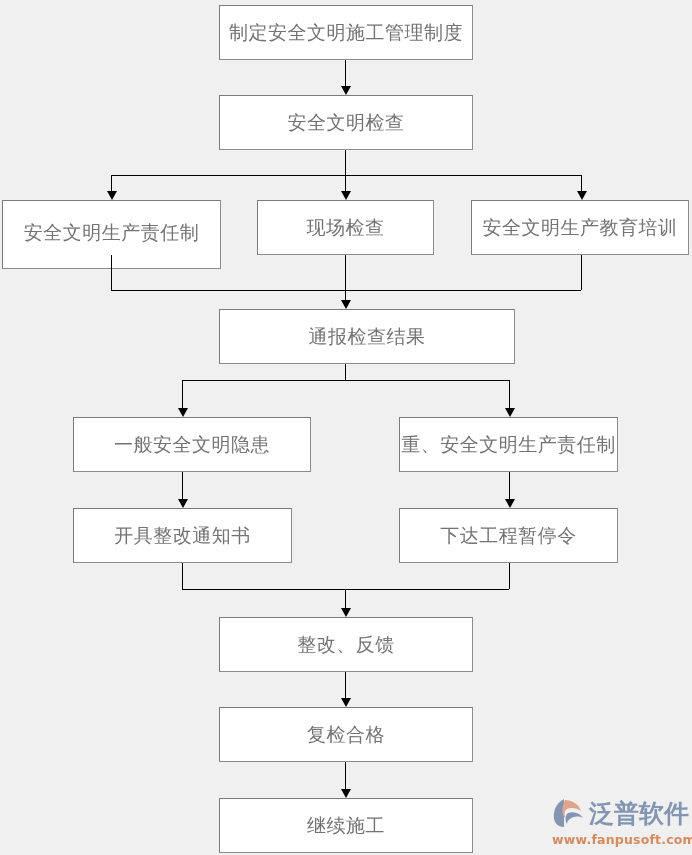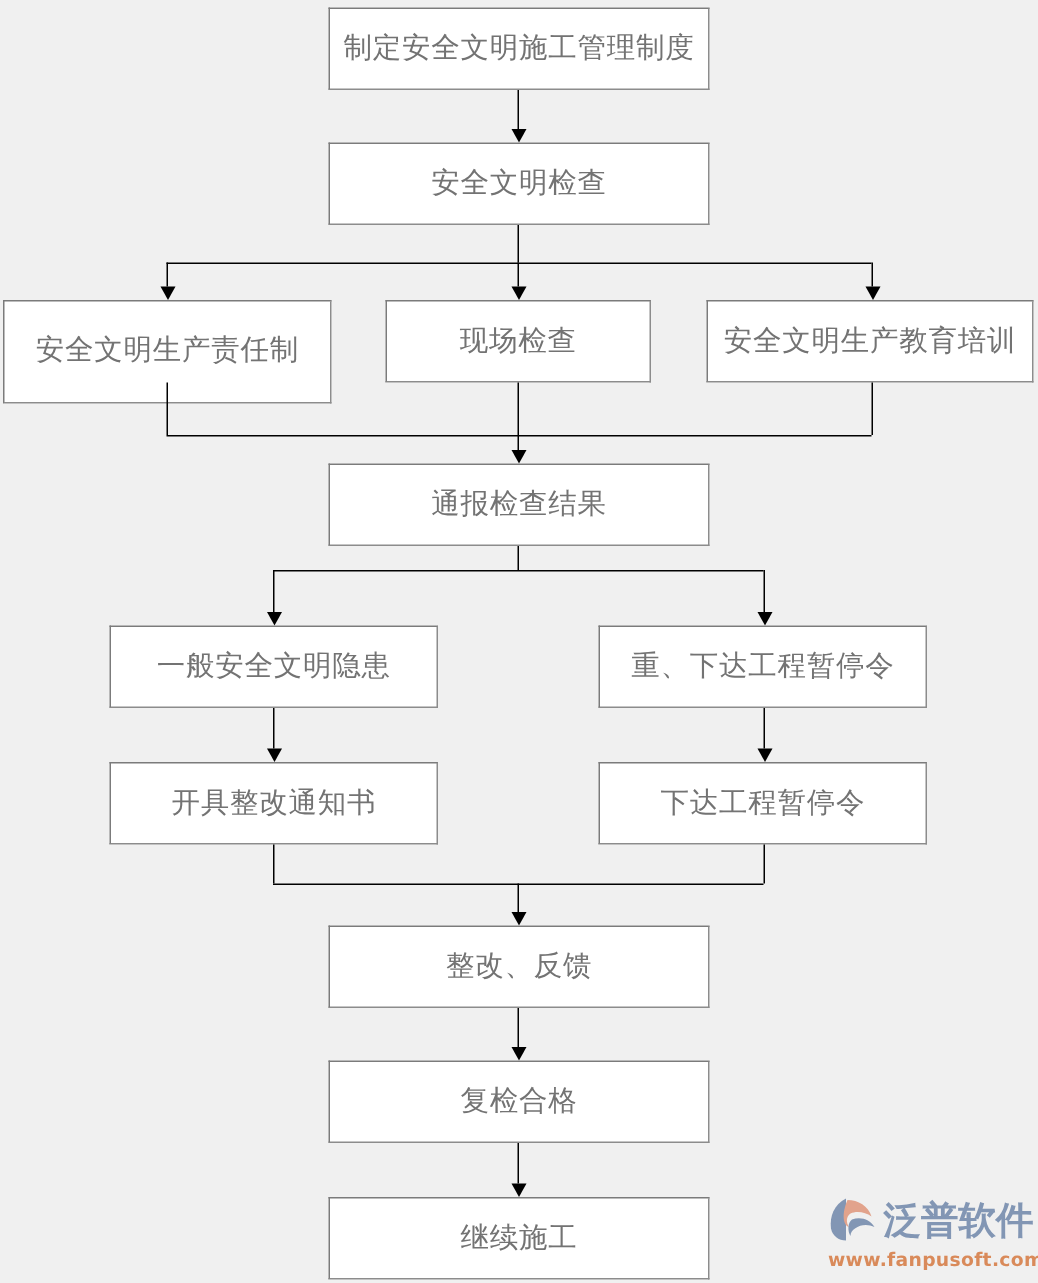--- a/index.html
+++ b/index.html
@@ -101,25 +101,25 @@
   <div class="node" style="left:219px; top:5px; width:254px; height:55px;">制定安全文明施工管理制度</div>
 
   <div class="node" style="left:219px; top:95px; width:254px; height:55px;">安全文明检查</div>
 
   <div class="node" style="left:2px; top:200px; width:219px; height:69px;font-family:Liberation Mono, monospace;">安全文明生产责任制</div>
 
   <div class="node" style="left:257px; top:200px; width:177px; height:55px;">现场检查</div>
 
   <div class="node" style="left:471px; top:200px; width:218px; height:55px;">安全文明生产教育培训</div>
 
-  <div class="node" style="left:219px; top:309px; width:254px; height:55px;">通报检查结果</div>
+  <div class="node" style="left:219px; top:309px; width:296px; height:55px;">通报检查结果</div>
 
-  <div class="node" style="left:73px; top:417px; width:219px; height:55px;">一般安全文明隐患</div>
+  <div class="node" style="left:73px; top:417px; width:238px; height:55px;">一般安全文明隐患</div>
 
-  <div class="node" style="left:399px; top:417px; width:219px; height:55px;">重、下达工程暂停令</div>
+  <div class="node" style="left:399px; top:417px; width:219px; height:55px;">重、安全文明生产责任制</div>
 
   <div class="node" style="left:73px; top:508px; width:219px; height:55px;">开具整改通知书</div>
 
   <div class="node" style="left:399px; top:508px; width:219px; height:55px;">下达工程暂停令</div>
 
   <div class="node" style="left:219px; top:617px; width:254px; height:55px;">整改、反馈</div>
 
   <div class="node" style="left:219px; top:707px; width:254px; height:55px;">复检合格</div>
 
   <div class="node" style="left:219px; top:798px; width:254px; height:55px;">继续施工</div>

